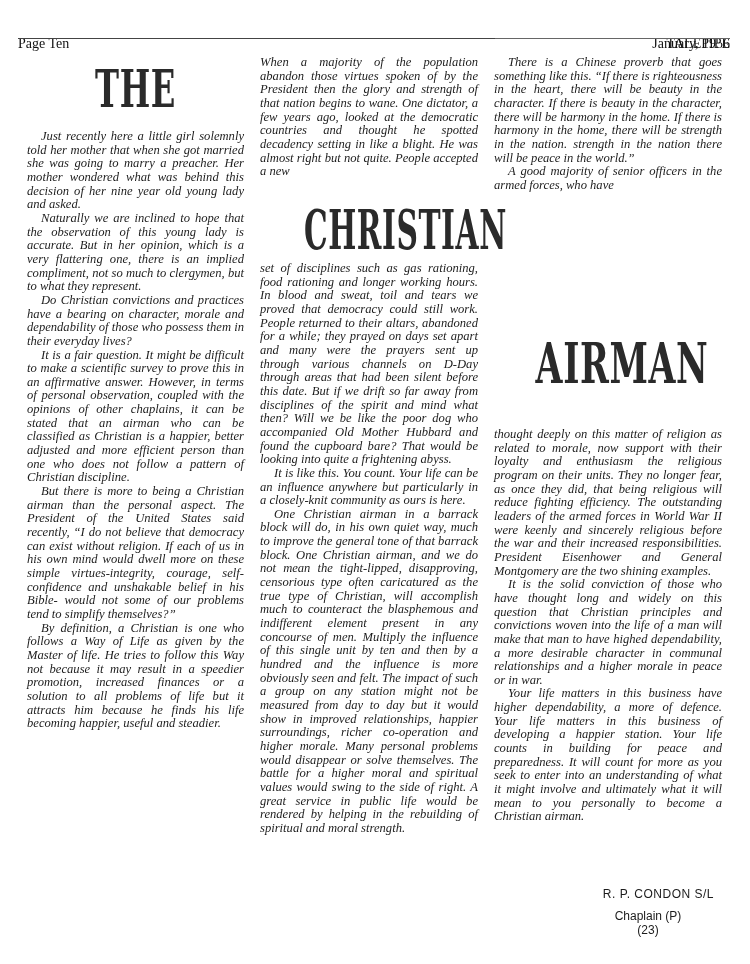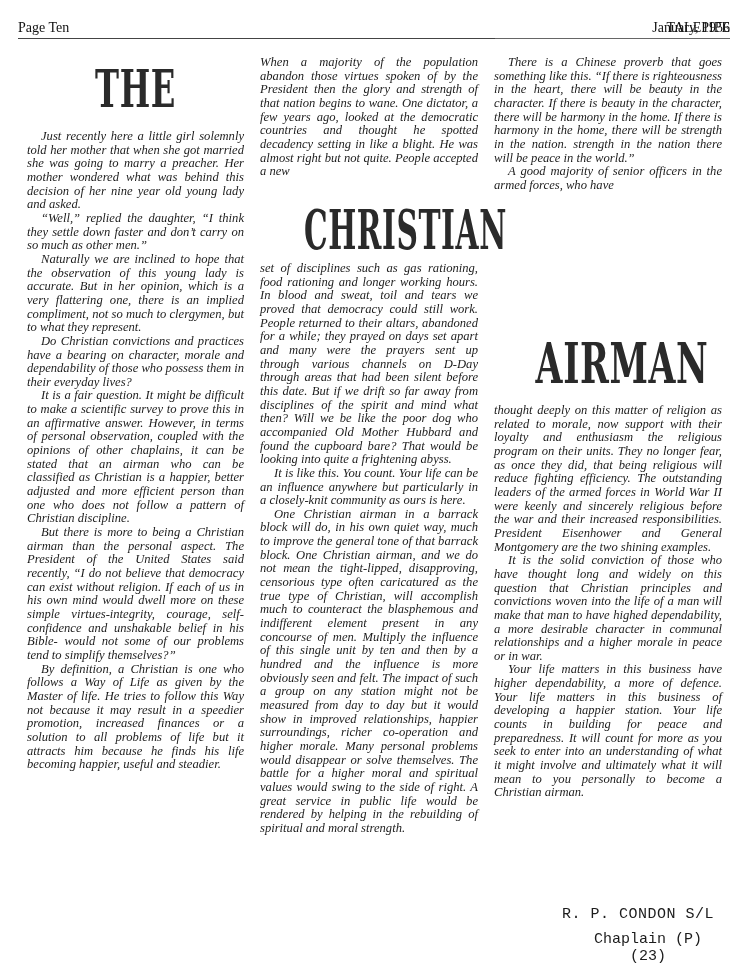--- a/index.html
+++ b/index.html
@@ -1,18 +1,18 @@
 <!DOCTYPE html>
 <html><head>
 <meta charset="utf-8">
 <style>
   html, body { margin: 0; padding: 0; background: #ffffff; }
   body { width: 750px; height: 964px; position: relative; overflow: hidden;
          font-family: "DejaVu Serif", "Liberation Serif", serif; color: #1a1a1a; }
-  .header { position: absolute; left: 18px; top: 20px; width: 712px; height: 18px;
+  .header { position: absolute; left: 18px; top: 36px; width: 712px; height: 18px;
             font-family: "Liberation Serif", serif; font-size: 14px; color: #111; }
   .header .left { position: absolute; left: 0; top: 0; }
   .header .center { position: absolute; left: 0; right: 0; top: 0; text-align: right; }
   .header .right { position: absolute; right: 0; top: 0; }
   .rule { position: absolute; left: 18px; top: 38px; width: 477px; border-top: 1px solid #444; }
   .rule2 { position: absolute; left: 495px; top: 38px; width: 235px; border-top: 1px solid #666; }
 
   .col { position: absolute; font-family: "Liberation Serif", serif; font-size: 12.6px;
          line-height: 13.65px; text-align: justify; color: #1c1c1c; font-style: italic; }
   .col p { margin: 0; text-indent: 14px; }
@@ -21,22 +21,22 @@
   .col2 { left: 260px; width: 218px; }
   .col3 { left: 494px; width: 228px; }
 
   .headline { position: absolute; font-family: "DejaVu Serif", "Liberation Serif", serif;
               font-weight: bold; color: #2a2a2a; text-align: center;
               transform-origin: center top; letter-spacing: 1px; }
   .h-the { left: 27px; width: 217px; top: 58px; font-size: 52px; transform: scaleX(0.62); }
   .h-christian { left: 250px; width: 240px; top: 198px; font-size: 54px; transform: scaleX(0.55); }
   .h-airman { left: 490px; width: 240px; top: 330px; font-size: 56px; transform: scaleX(0.62); }
 
-  .signature { position: absolute; left: 494px; width: 228px; top: 906px;
-               font-family: Liberation Mono, monospace; font-size: 15px; color: #1c1c1c; }
+  .signature { position: absolute; left: 494px; width: 228px; top: 887px;
+               font-family: Liberation Sans, sans-serif; font-size: 12px; color: #1c1c1c; }
   .signature .name { text-align: right; padding-right: 8px; letter-spacing: 0.5px; }
   .signature .title { text-align: center; margin-top: 8px; padding-left: 80px; }
   .signature .num { text-align: center; padding-left: 80px; }
 </style>
 </head>
 <body>
 
 <div class="header">
   <span class="left">Page Ten</span>
   <span class="center">TALEPIPE</span>
@@ -44,21 +44,20 @@
 </div>
 <div class="rule"></div>
 <div class="rule2"></div>
 
 <div class="headline h-the">THE</div>
 <div class="headline h-christian">CHRISTIAN</div>
 <div class="headline h-airman">AIRMAN</div>
 
 <div class="col col1" style="top:124px;margin-top:6px;">
   <p class="noindent-first">Just recently here a little girl solemnly told her mother that when she got married she was going to marry a preacher. Her mother wondered what was behind this decision of her nine year old young lady and asked.</p>
-  <p>“Well,” replied the daughter, “I think they settle down faster and don’t carry on so much as other men.”</p>
   <p>Naturally we are inclined to hope that the observation of this young lady is accurate. But in her opinion, which is a very flattering one, there is an implied compliment, not so much to clergymen, but to what they represent.</p>
   <p>Do Christian convictions and practices have a bearing on character, morale and dependability of those who possess them in their everyday lives?</p>
   <p>It is a fair question. It might be difficult to make a scientific survey to prove this in an affirmative answer. However, in terms of personal observation, coupled with the opinions of other chaplains, it can be stated that an airman who can be classified as Christian is a happier, better adjusted and more efficient person than one who does not follow a pattern of Christian discipline.</p>
   <p>But there is more to being a Christian airman than the personal aspect. The President of the United States said recently, “I do not believe that democracy can exist without religion. If each of us in his own mind would dwell more on these simple virtues-integrity, courage, self-confidence and unshakable belief in his Bible- would not some of our problems tend to simplify themselves?”</p>
   <p>By definition, a Christian is one who follows a Way of Life as given by the Master of life. He tries to follow this Way not because it may result in a speedier promotion, increased finances or a solution to all problems of life but it attracts him because he finds his life becoming happier, useful and steadier.</p>
 </div>
 
 <div class="col col2" style="top:56px;">
   <p class="noindent">When a majority of the population abandon those virtues spoken of by the President then the glory and strength of that nation begins to wane. One dictator, a few years ago, looked at the democratic countries and thought he spotted decadency setting in like a blight. He was almost right but not quite. People accepted a new</p>
 </div>
@@ -67,21 +66,21 @@
   <p class="noindent">set of disciplines such as gas rationing, food rationing and longer working hours. In blood and sweat, toil and tears we proved that democracy could still work. People returned to their altars, abandoned for a while; they prayed on days set apart and many were the prayers sent up through various channels on D-Day through areas that had been silent before this date. But if we drift so far away from disciplines of the spirit and mind what then? Will we be like the poor dog who accompanied Old Mother Hubbard and found the cupboard bare? That would be looking into quite a frightening abyss.</p>
   <p>It is like this. You count. Your life can be an influence anywhere but particularly in a closely-knit community as ours is here.</p>
   <p>One Christian airman in a barrack block will do, in his own quiet way, much to improve the general tone of that barrack block. One Christian airman, and we do not mean the tight-lipped, disapproving, censorious type often caricatured as the true type of Christian, will accomplish much to counteract the blasphemous and indifferent element present in any concourse of men. Multiply the influence of this single unit by ten and then by a hundred and the influence is more obviously seen and felt. The impact of such a group on any station might not be measured from day to day but it would show in improved relationships, happier surroundings, richer co-operation and higher morale. Many personal problems would disappear or solve themselves. The battle for a higher moral and spiritual values would swing to the side of right. A great service in public life would be rendered by helping in the rebuilding of spiritual and moral strength.</p>
 </div>
 
 <div class="col col3" style="top:56px;">
   <p>There is a Chinese proverb that goes something like this. “If there is righteousness in the heart, there will be beauty in the character. If there is beauty in the character, there will be harmony in the home. If there is harmony in the home, there will be strength in the nation. strength in the nation there will be peace in the world.”</p>
   <p>A good majority of senior officers in the armed forces, who have</p>
 </div>
 
-<div class="col col3" style="top:404px;">
+<div class="col col3" style="top:428px;">
   <p class="noindent">thought deeply on this matter of religion as related to morale, now support with their loyalty and enthusiasm the religious program on their units. They no longer fear, as once they did, that being religious will reduce fighting efficiency. The outstanding leaders of the armed forces in World War II were keenly and sincerely religious before the war and their increased responsibilities. President Eisenhower and General Montgomery are the two shining examples.</p>
   <p>It is the solid conviction of those who have thought long and widely on this question that Christian principles and convictions woven into the life of a man will make that man to have highed dependability, a more desirable character in communal relationships and a higher morale in peace or in war.</p>
   <p>Your life matters in this business have higher dependability, a more of defence. Your life matters in this business of developing a happier station. Your life counts in building for peace and preparedness. It will count for more as you seek to enter into an understanding of what it might involve and ultimately what it will mean to you personally to become a Christian airman.</p>
 </div>
 
 <div class="signature">
   <div class="name">R. P. CONDON S/L</div>
   <div class="title">Chaplain (P)</div>
   <div class="num">(23)</div>
 </div>

